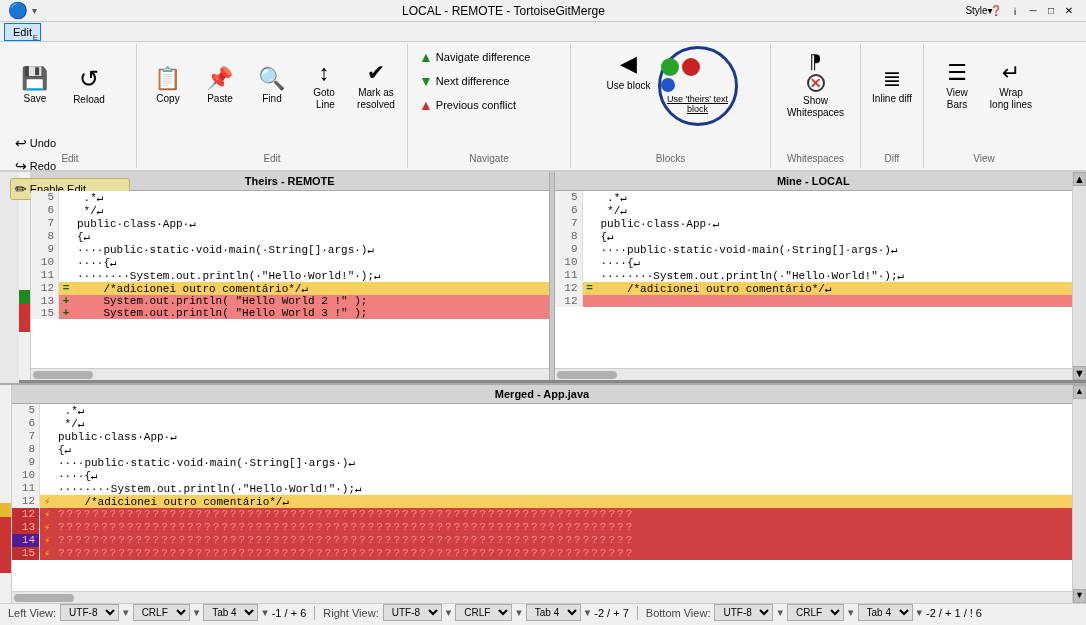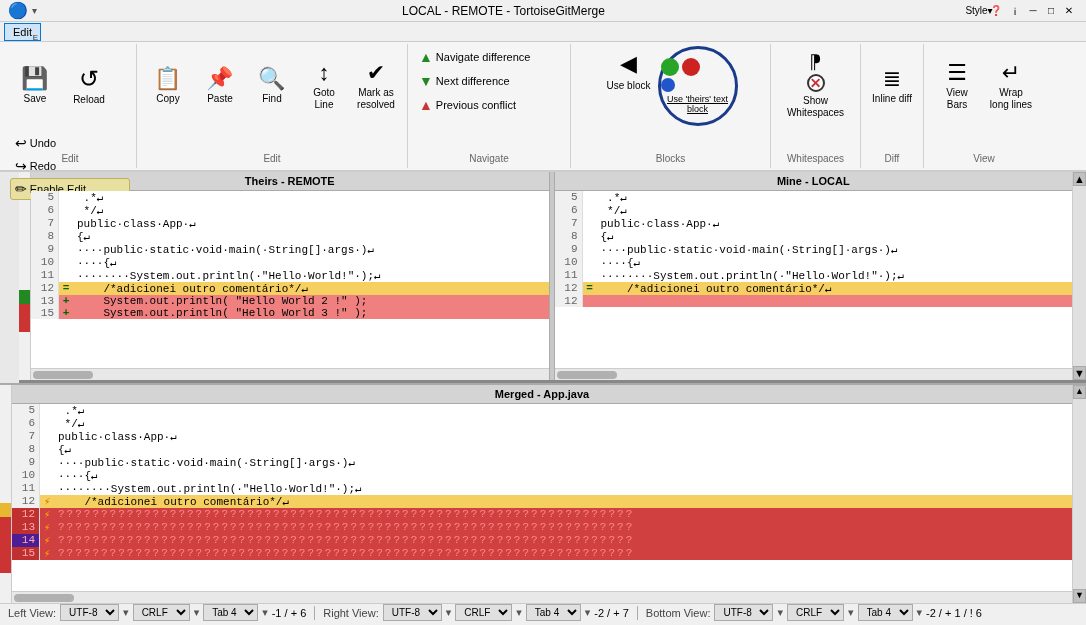--- a/index.html
+++ b/index.html
@@ -288,21 +288,21 @@
       <div class="tb-btn">
         <div class="icon">📌</div>
         <div class="label">Paste</div>
       </div>
       <div class="tb-btn">
         <div class="icon">🔍</div>
         <div class="label">Find</div>
       </div>
       <div class="tb-btn">
         <div class="icon">↕</div>
-        <div class="label" style="white-space:pre;">Goto
+        <div class="label" style="white-space:pre;text-align:right;">Goto
 Line</div>
       </div>
       <div class="tb-btn">
         <div class="icon">✔</div>
         <div class="label" style="white-space:pre;">Mark as
 resolved</div>
       </div>
     </div>
     <div class="toolbar-group-label">Edit</div>
   </div>

